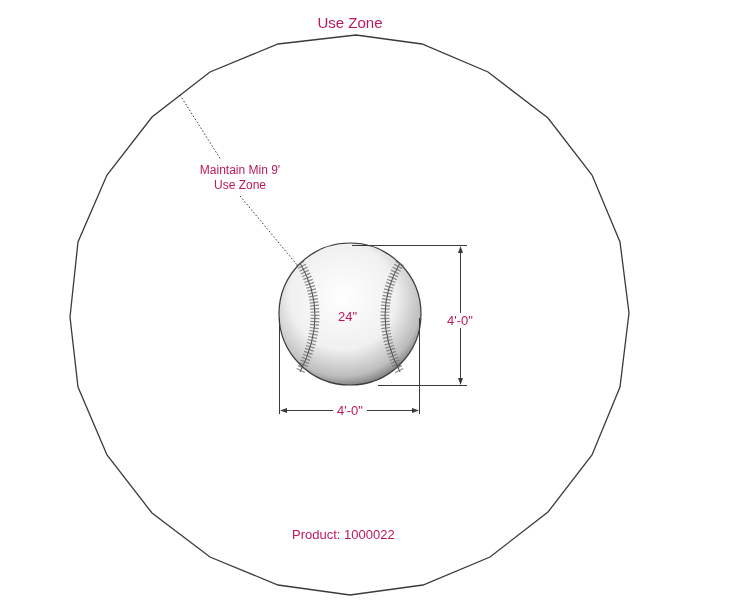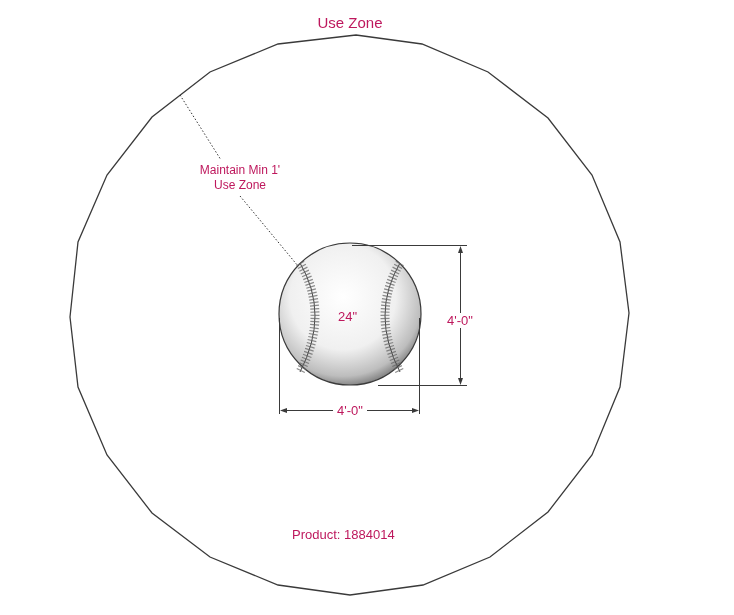--- a/index.html
+++ b/index.html
@@ -54,20 +54,20 @@
     <line x1="419.5" y1="318" x2="419.5" y2="414"></line>
     <line x1="283" y1="410.5" x2="416" y2="410.5"></line>
     <polygon points="280,410.5 287,408 287,413" fill="#3a3a3a" stroke="none"></polygon>
     <polygon points="419,410.5 412,408 412,413" fill="#3a3a3a" stroke="none"></polygon>
   </g>
 </svg>
 
 <div id="title" class="lbl">Use Zone</div>
 
 <div id="note" class="lbl">
-  <div>Maintain Min 1'</div>
+  <div>Maintain Min 9'</div>
   <div>Use Zone</div>
 </div>
 
 <div id="ballsize" class="lbl">24"</div>
 <div id="vdim" class="lbl">4'-0"</div>
 <div id="hdim" class="lbl">4'-0"</div>
-<div id="product" class="lbl">Product: 1884014</div>
+<div id="product" class="lbl">Product: 1000022</div>
 
 </body></html>

